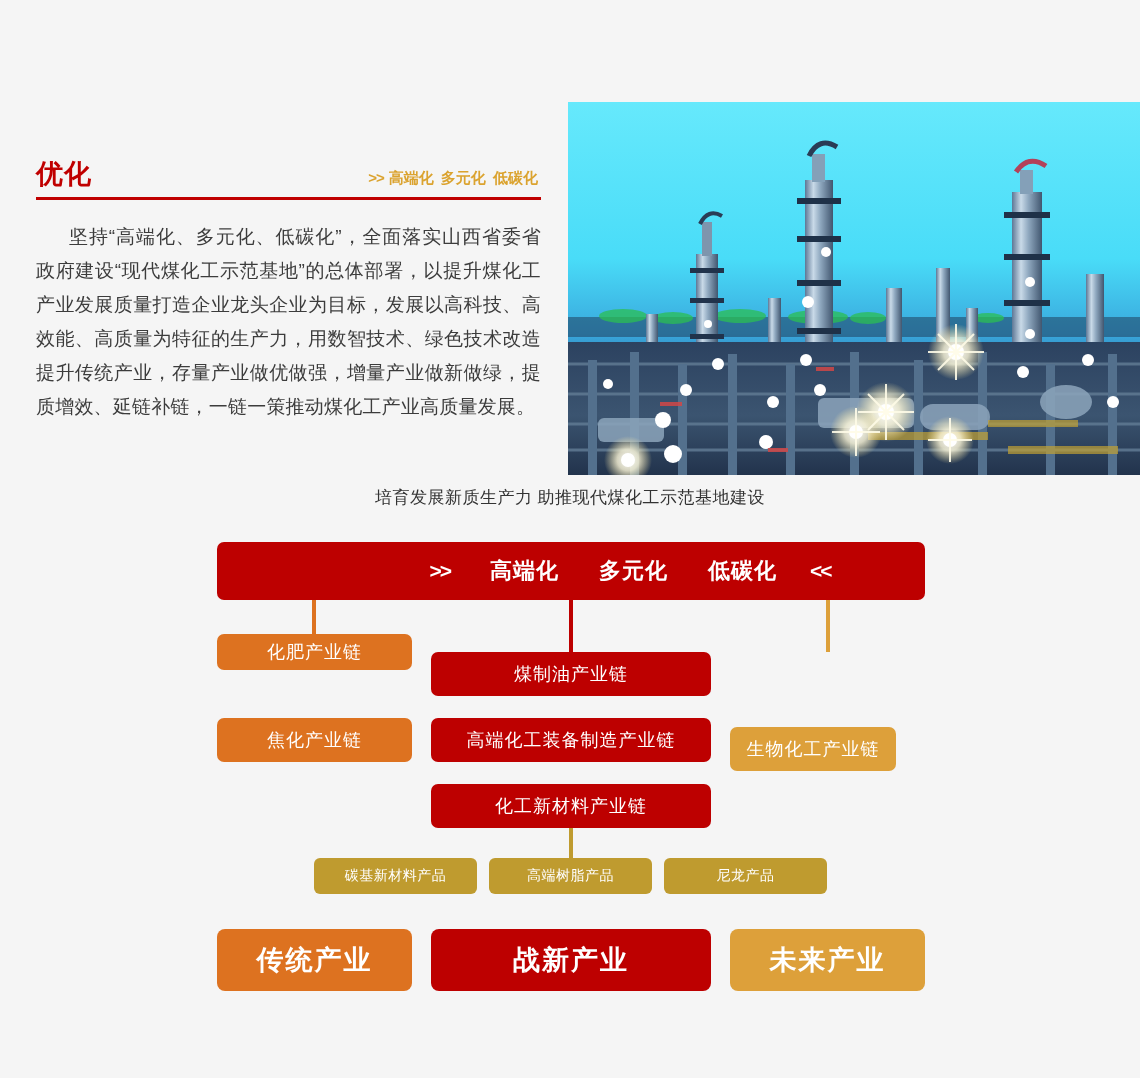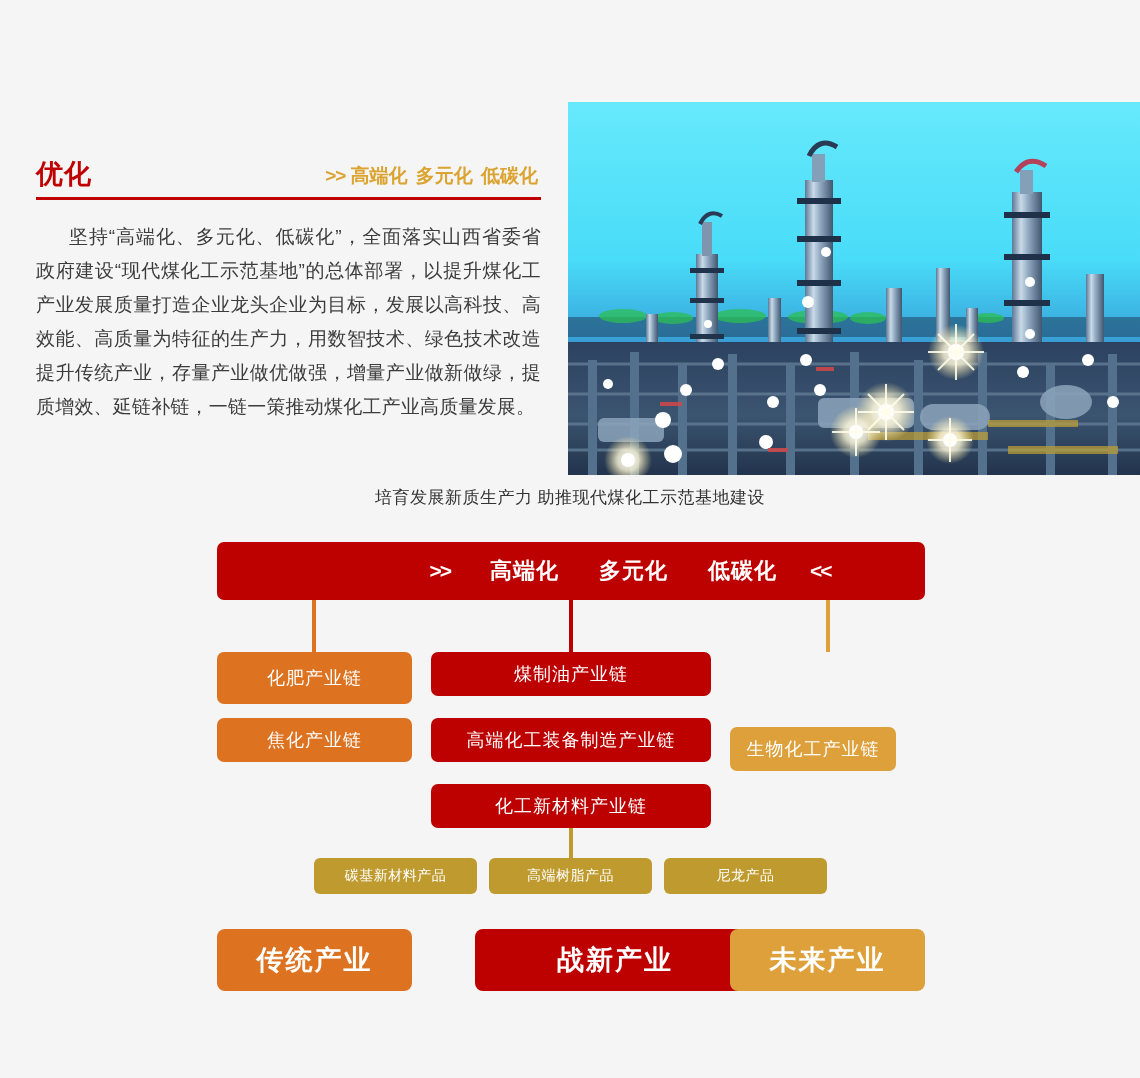--- a/index.html
+++ b/index.html
@@ -39,21 +39,21 @@
 
   .head-title {
     font-size: 27px;
     font-weight: bold;
     color: #c00000;
     letter-spacing: 1px;
     line-height: 1;
   }
 
   .head-tags {
-    font-size: 19px;
+    font-size: 15px;
     font-weight: bold;
     color: #dba32f;
     line-height: 1;
     padding-bottom: 3px;
     white-space: nowrap;
   }
   .head-tags .chev {
     letter-spacing: -1px;
     margin-right: 5px;
   }
@@ -362,21 +362,21 @@
       <span class="bitem">多元化</span>
       <span class="bitem">低碳化</span>
       <span class="bchev-r">&lt;&lt;</span>
     </div>
   </div>
 
   <div class="connector c-orange" style="left:312px; top:170px; height:52px;"></div>
   <div class="connector c-red" style="left:569px; top:170px; height:52px;"></div>
   <div class="connector c-gold" style="left:826px; top:170px; height:52px;"></div>
 
-  <div class="node chain c-orange" style="left:217px; top:222px; width:195px; height:52px;">
+  <div class="node chain c-orange" style="left:217px; top:204px; width:195px; height:36px;">
     <span>化肥产业链</span>
   </div>
   <div class="node chain c-red" style="left:431px; top:222px; width:280px; height:44px;">
     <span>煤制油产业链</span>
   </div>
 
   <div class="node chain c-orange" style="left:217px; top:288px; width:195px; height:44px;">
     <span>焦化产业链</span>
   </div>
   <div class="node chain c-red" style="left:431px; top:288px; width:280px; height:44px;">
@@ -398,19 +398,19 @@
   <div class="node product c-darkgold" style="left:489px; top:428px; width:163px; height:36px;">
     <span>高端树脂产品</span>
   </div>
   <div class="node product c-darkgold" style="left:664px; top:428px; width:163px; height:36px;">
     <span>尼龙产品</span>
   </div>
 
   <div class="node big c-orange" style="left:217px; top:499px; width:195px; height:62px;">
     <span>传统产业</span>
   </div>
-  <div class="node big c-red" style="left:431px; top:499px; width:280px; height:62px;margin-left:44px;">
+  <div class="node big c-red" style="left:431px; top:499px; width:280px; height:62px;">
     <span>战新产业</span>
   </div>
   <div class="node big c-gold" style="left:730px; top:499px; width:195px; height:62px;">
     <span>未来产业</span>
   </div>
 </div>
 
 </body></html>

